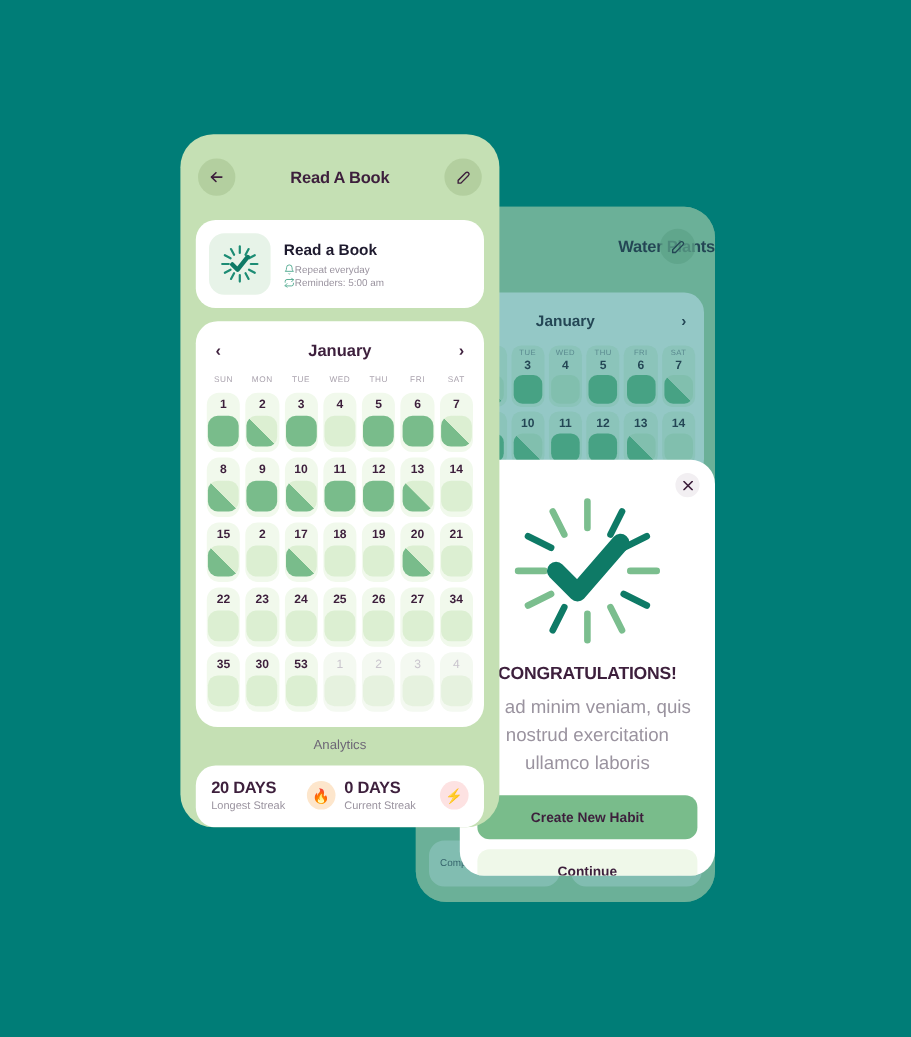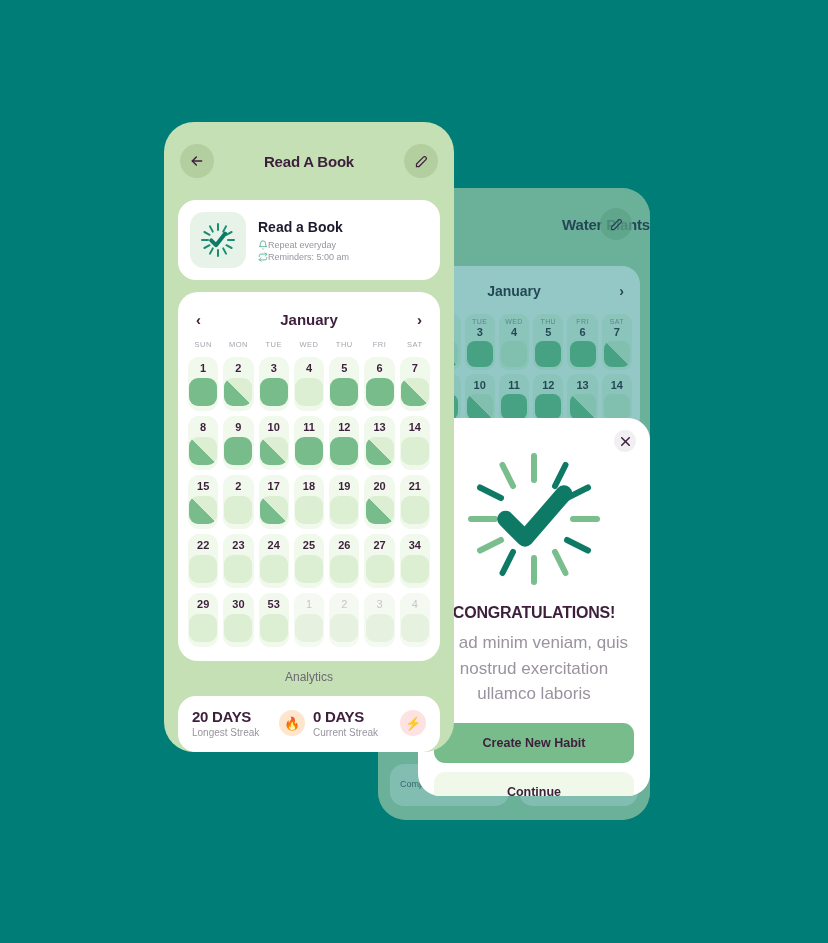--- a/index.html
+++ b/index.html
@@ -510,21 +510,21 @@
         </div>
         <div class="day-cell">
           <div class="day-num">27</div>
           <div class="day-box empty"></div>
         </div>
         <div class="day-cell">
           <div class="day-num">34</div>
           <div class="day-box empty"></div>
         </div>
         <div class="day-cell">
-          <div class="day-num">29</div>
+          <div class="day-num">35</div>
           <div class="day-box empty"></div>
         </div>
         <div class="day-cell">
           <div class="day-num">30</div>
           <div class="day-box empty"></div>
         </div>
         <div class="day-cell">
           <div class="day-num">53</div>
           <div class="day-box empty"></div>
         </div>

